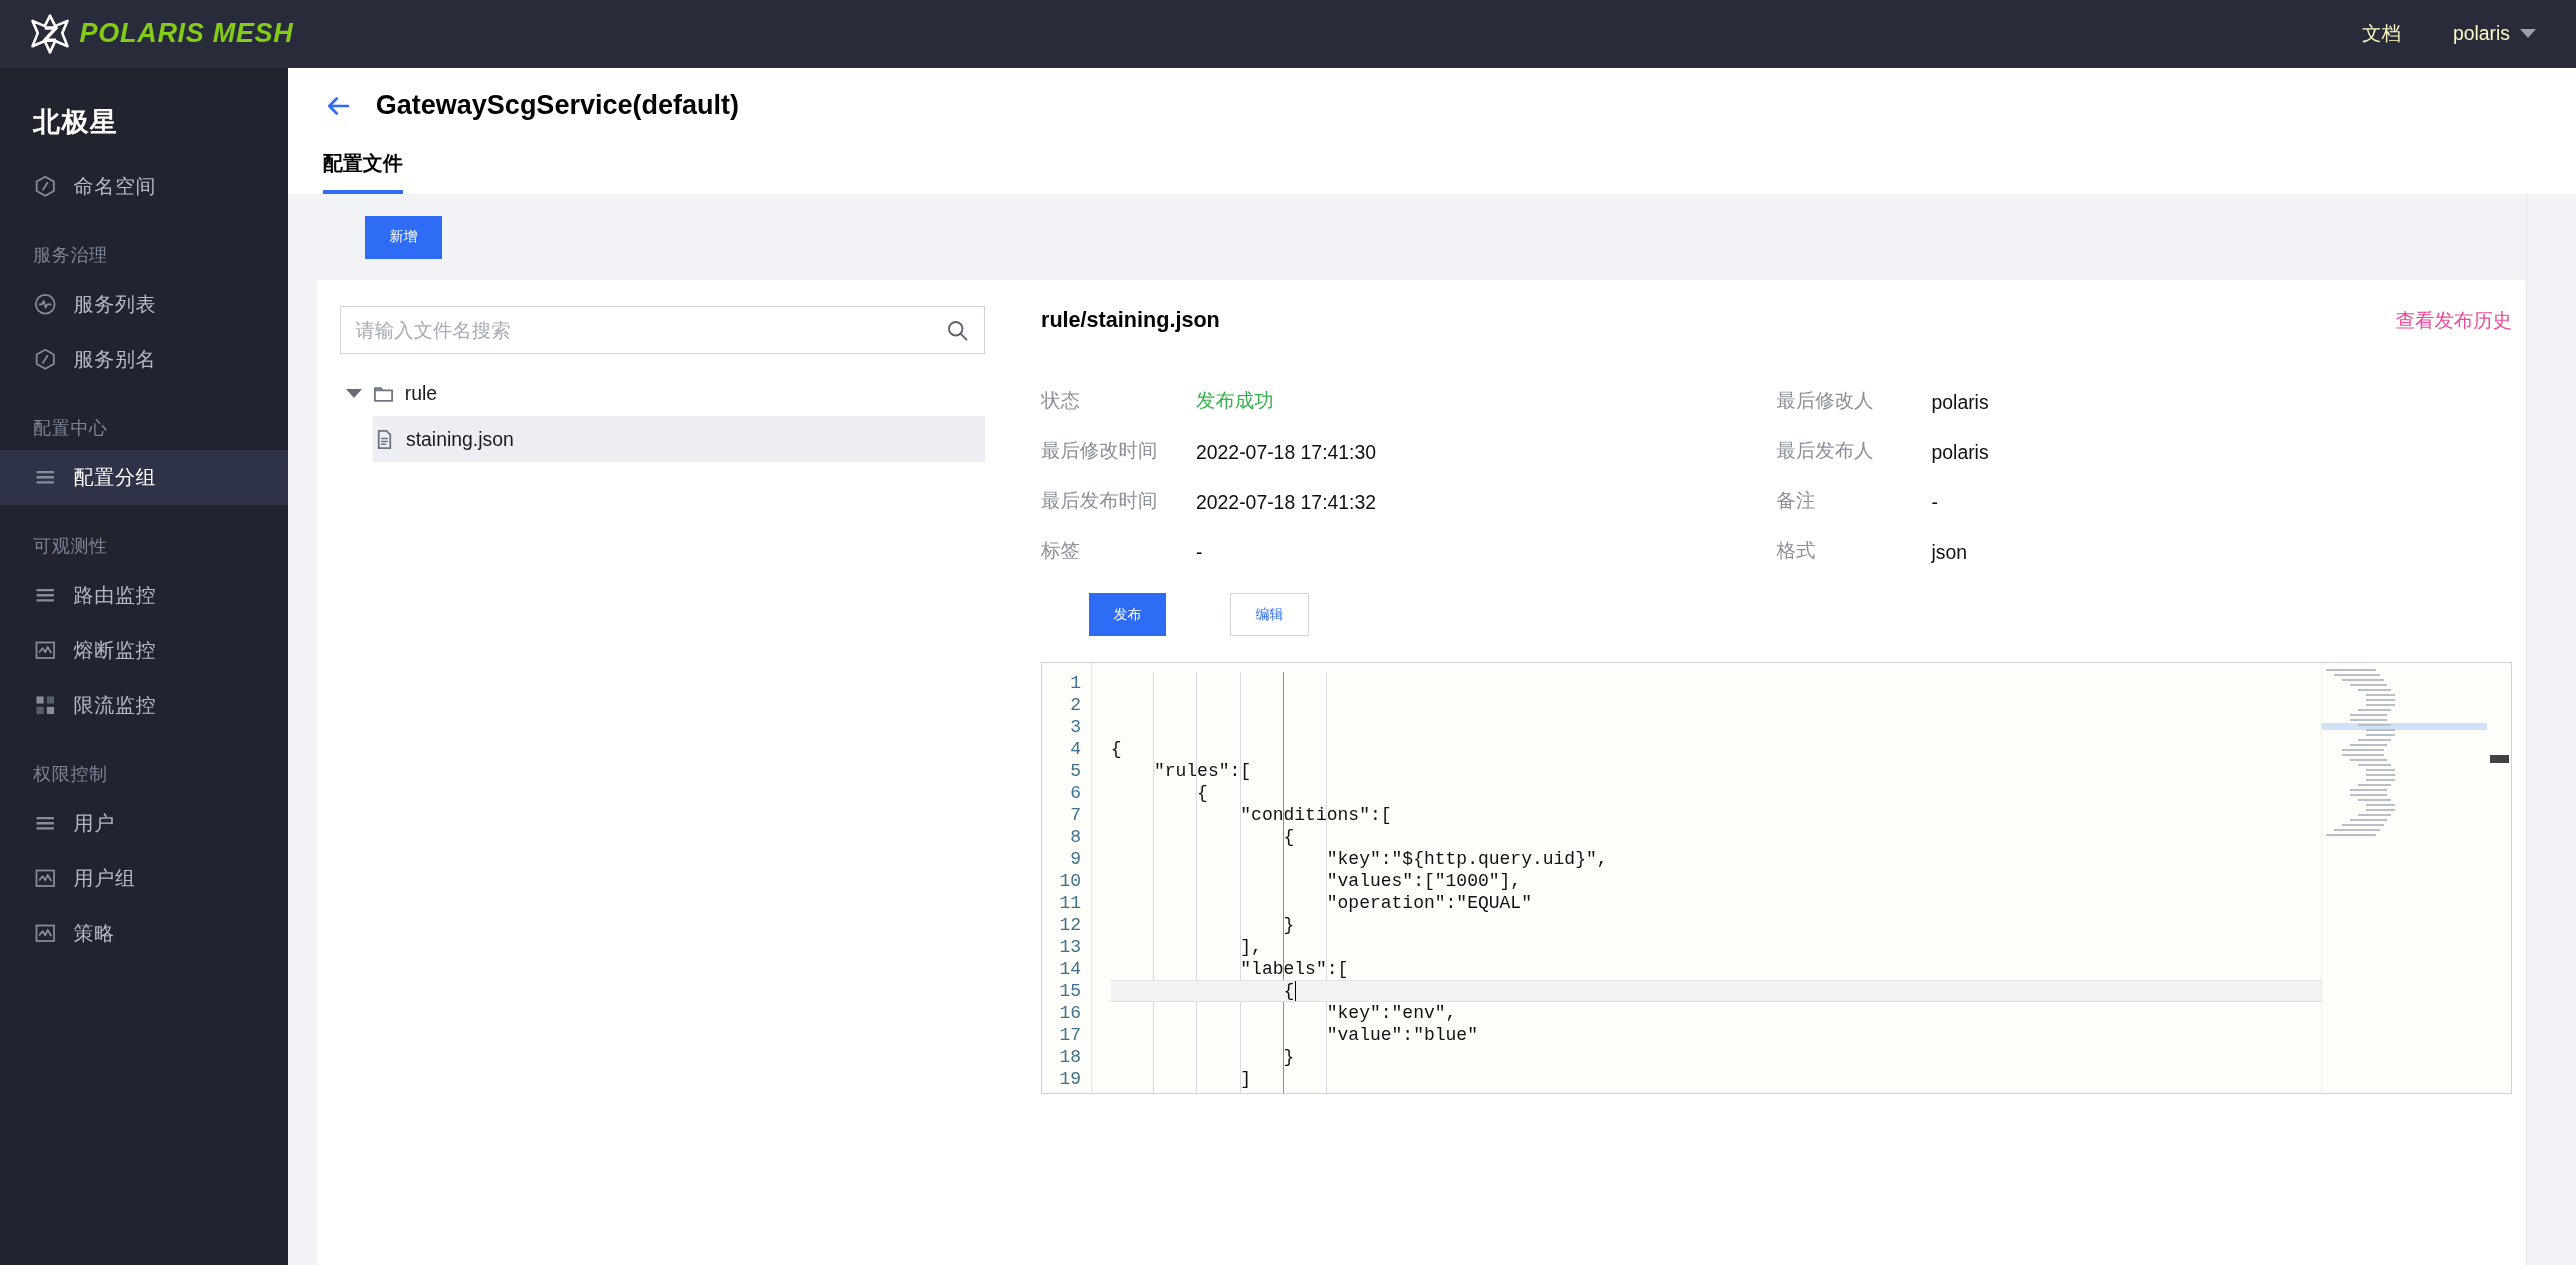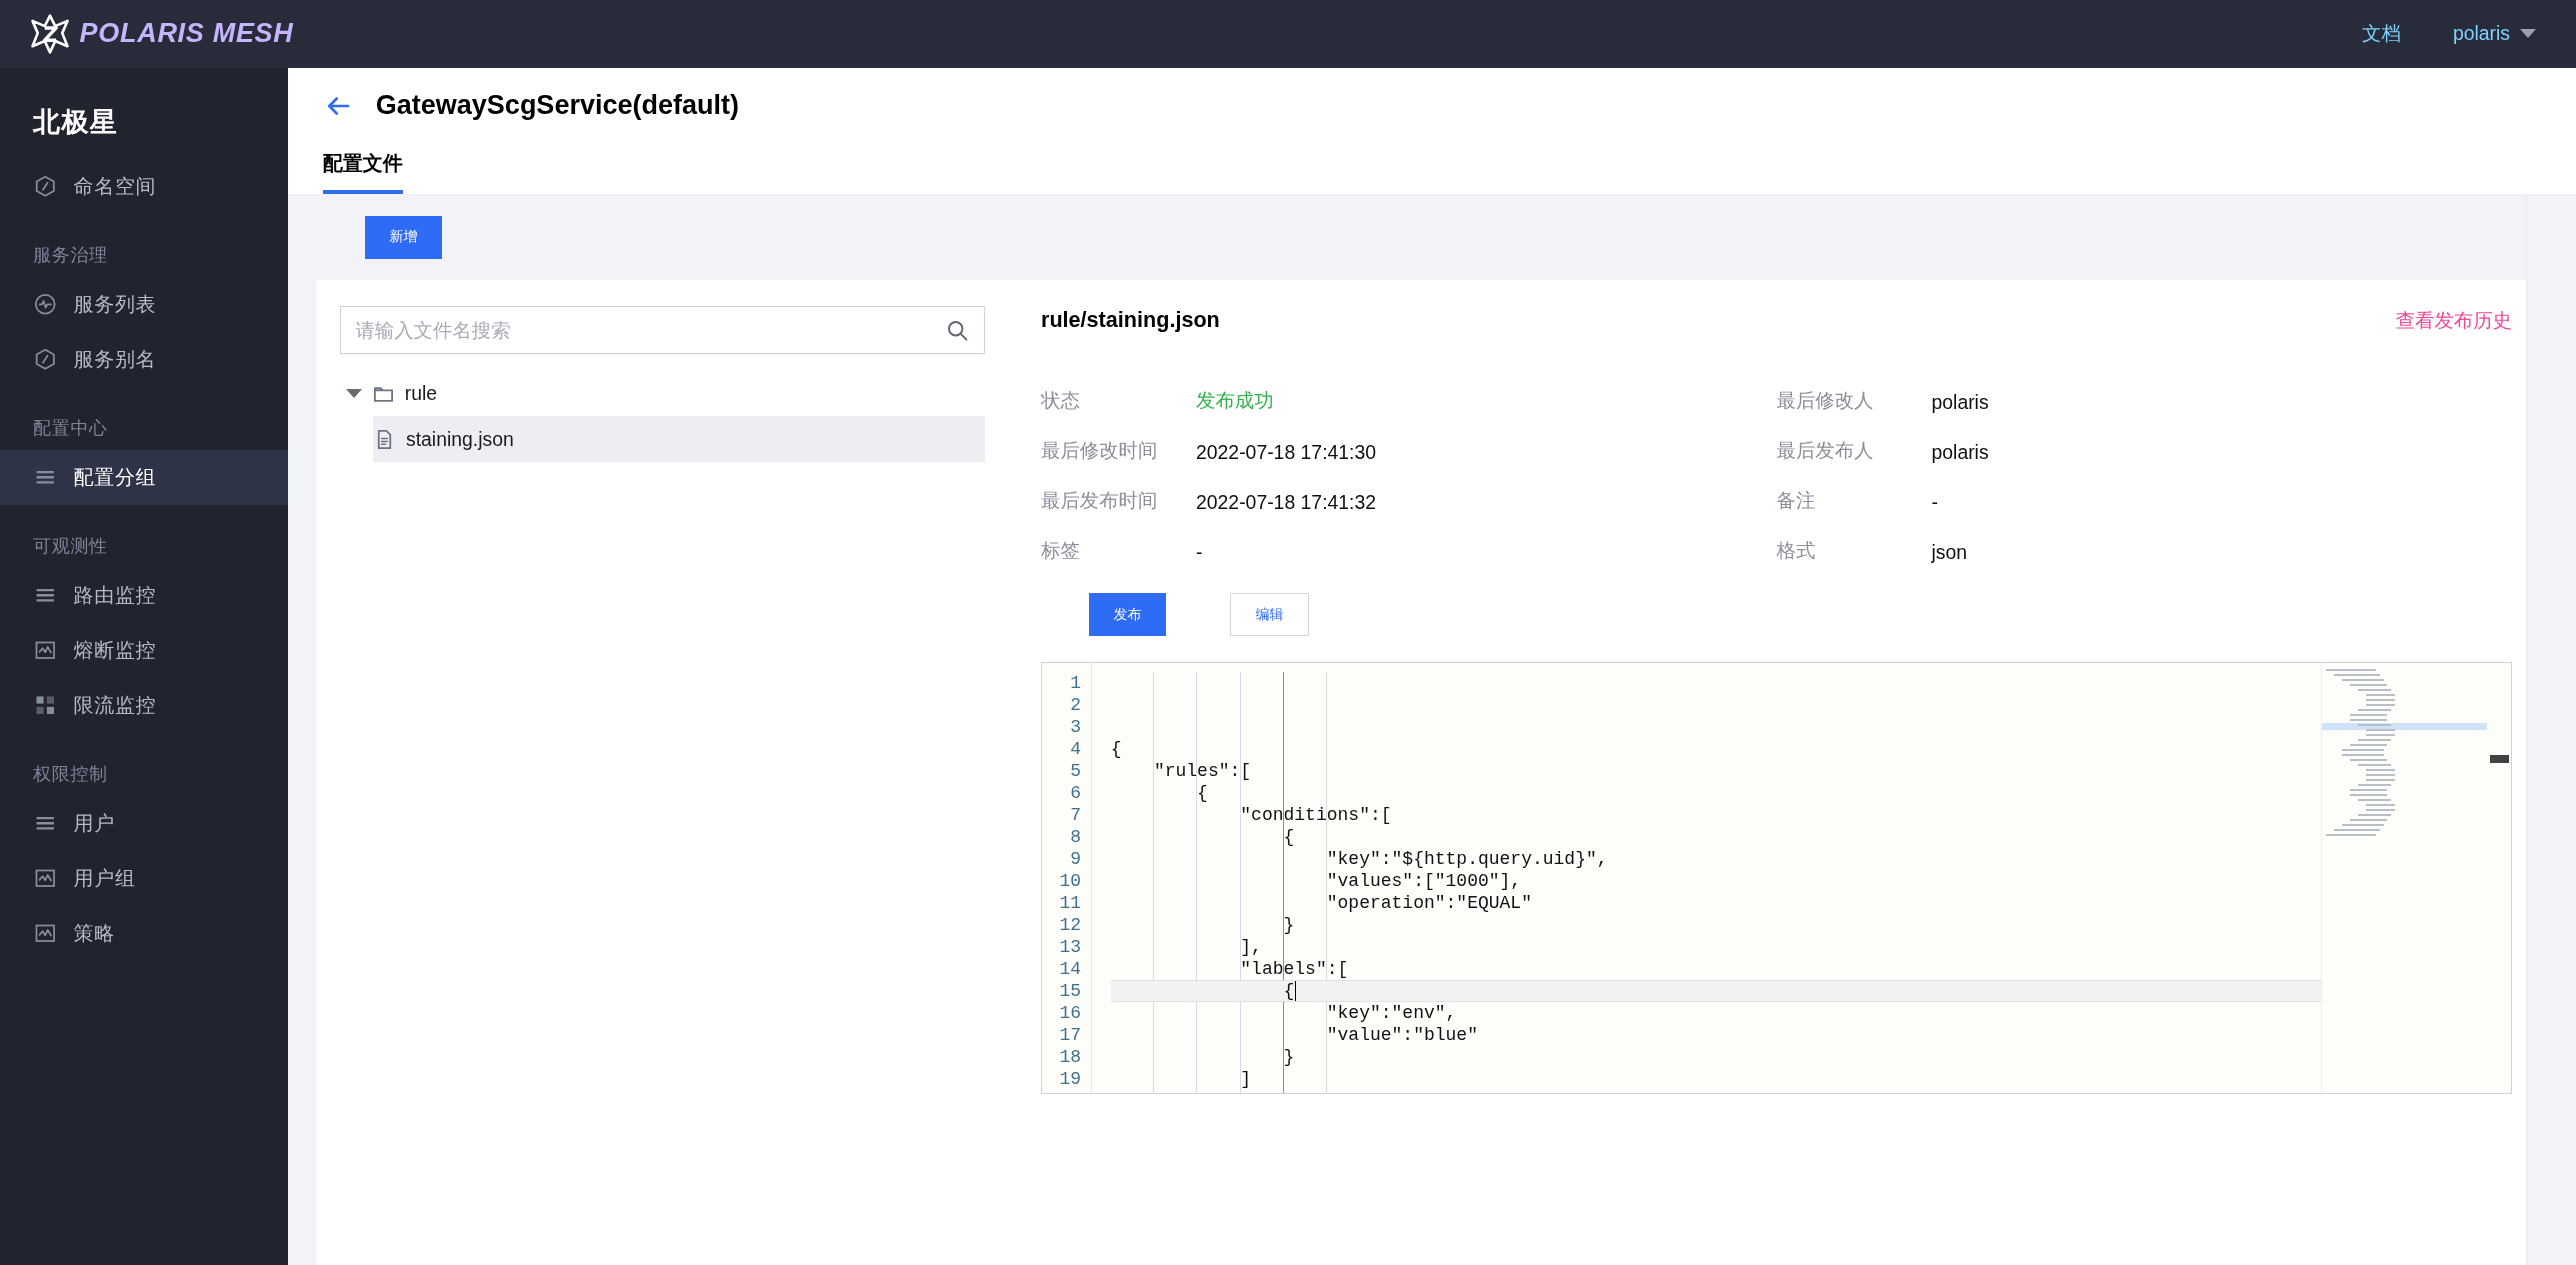--- a/index.html
+++ b/index.html
@@ -20,21 +20,21 @@
   }
   .brand {
     height: 68px;
     display: flex; align-items: center;
     padding-left: 29px;
     background: #282c3a;
     border-bottom: 0.7px solid #2d3140;
   }
   .brand-logo { width: 42px; height: 42px; flex: 0 0 42px; }
   .brand-name {
-    color: #c4b5fd; font-size: 27px; font-weight: bold;
+    color: #84cc16; font-size: 27px; font-weight: bold;
     letter-spacing: 0.7px; font-style: italic; margin-left: 8.6px;
     white-space: nowrap;
   }
   .sb-title {
     color: #ffffff; font-size: 27px; font-weight: bold;
     padding: 36px 0 0 33px; letter-spacing: 1.4px;
   }
   .sb-group {
     color: #7d8496; font-size: 18px;
     padding: 29px 0 10px 33px; letter-spacing: 0.7px;
@@ -54,21 +54,21 @@
 
   
   .rightcol { flex: 1 1 auto; display: flex; flex-direction: column; min-width: 0; }
   .topbar {
     height: 68px; background: #282c3a;
     display: flex; align-items: center; justify-content: flex-end;
     padding-right: 40px; flex: 0 0 68px;
     border-bottom: 0.7px solid #2d3140;
   }
   .topbar-link {
-    color: #7dd3fc; font-size: 19.4px; margin-left: 52px;
+    color: #fef9c3; font-size: 19.4px; margin-left: 52px;
     display: flex; align-items: center; cursor: pointer; white-space: nowrap;
   }
   .caret-down {
     width: 0; height: 0; margin-left: 10px;
     border-left: 8px solid transparent;
     border-right: 8px solid transparent;
     border-top: 9.4px solid #9aa1b1;
   }
 
   

